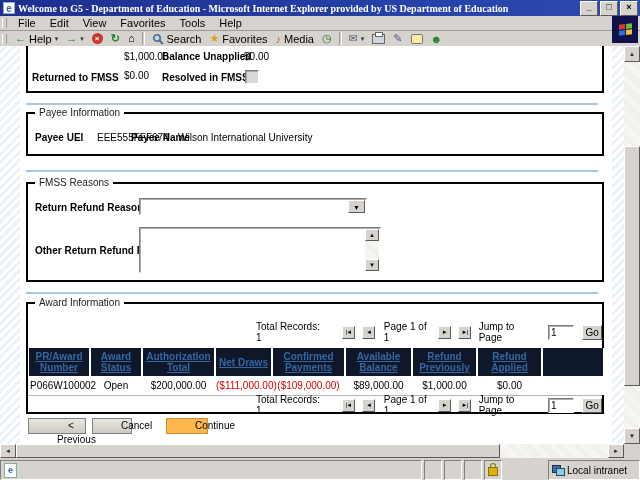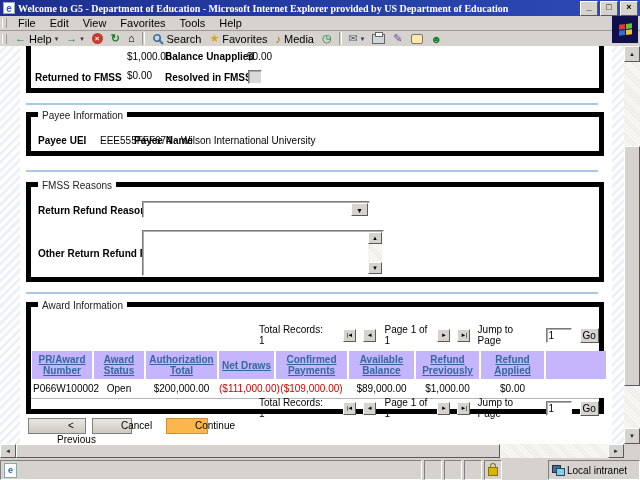--- a/index.html
+++ b/index.html
@@ -48,21 +48,21 @@
   .printer:before{content:"";position:absolute;left:2px;top:-3px;width:6px;height:3px;background:#fff;border:1px solid #666;}
   .pencil{color:#6b4f9e;font-size:11px;}
   .bubble{width:10px;height:8px;border:1px solid #777;background:#ffe9a8;border-radius:2px;}
   .person{color:#1d7f2c;font-size:11px;}
 
   
   .viewport{position:absolute;left:0;top:46px;width:624px;height:398px;
             background:repeating-linear-gradient(135deg,#ffffff 0 3px,#edf2fa 3px 6px);}
   #page{position:absolute;left:20px;top:0;width:592px;height:398px;background:#fff;}
 
-  .fs{position:absolute;left:6px;width:578px;border:5px solid #000000;box-sizing:border-box;background:#fff;}
+  .fs{position:absolute;left:6px;width:578px;border:2px solid #000000;box-sizing:border-box;background:#fff;}
   .legend{position:absolute;top:-7px;left:7px;background:#fff;padding:0 4px;font-size:10px;color:#222;}
   .lbl{position:absolute;font-size:10px;font-weight:bold;white-space:nowrap;}
   .val{position:absolute;font-size:10px;white-space:nowrap;}
   .req{color:#cc0000;font-weight:bold;}
   .divider{position:absolute;left:6px;width:572px;height:2px;background:#A9CAE4;}
 
   
   .checkbox{position:absolute;width:12px;height:12px;background:#d9d9d9;border:1px solid;
             border-color:#7a7a7a #fff #fff #7a7a7a;box-shadow:inset 1px 1px 0 #a9a9a9;}
   .selectbox{position:absolute;height:17px;background:#fff;border:1px solid;border-color:#7a7a7a #fff #fff #7a7a7a;
@@ -84,21 +84,21 @@
   .pg-page{margin-left:9px;margin-right:3px;}
   .pg-jump{margin-left:8px;}
   .pg-input{margin-left:8px;width:20px;height:13px;border:1px solid;border-color:#7a7a7a #fff #fff #7a7a7a;
             box-shadow:inset 1px 1px 0 #aeaeae;font-size:10px;padding:0 2px;font-family:"Liberation Sans",sans-serif;}
   .pg-go{margin-left:8px;width:20px;height:15px;background:#D6D3CE;border:1px solid;
          border-color:#fff #5a5a5a #5a5a5a #fff;font-size:10px;line-height:13px;text-align:center;box-sizing:border-box;}
   .ml14{margin-left:14px;} .ml7{margin-left:7px;}
 
   
   .award-table{position:absolute;left:1px;top:44px;width:575px;border-collapse:collapse;table-layout:fixed;}
-  .award-table th{background:#c4b5fd;color:#3667A0;text-decoration:underline;font-weight:bold;font-size:10px;
+  .award-table th{background:#0f172a;color:#3667A0;text-decoration:underline;font-weight:bold;font-size:10px;
                   text-align:center;vertical-align:middle;padding:2px 1px;border-right:2px solid #fff;height:24px;}
   .award-table td{font-size:10px;text-align:center;padding:4px 1px;background:#fff;}
   .neg{color:#d40000;}
   .tbl-endline{position:absolute;left:0;width:100%;top:91px;border-top:1px solid #b5b5b5;}
 
   
   .abtn{position:absolute;height:16px;font-size:10px;line-height:14px;text-align:center;
         border:1px solid #808080;background:linear-gradient(#e9e7e2,#cdcac3);box-sizing:border-box;padding-left:28px;}
   .abtn.orange{background:#FBB64C;border-color:#d18f33;}
 

